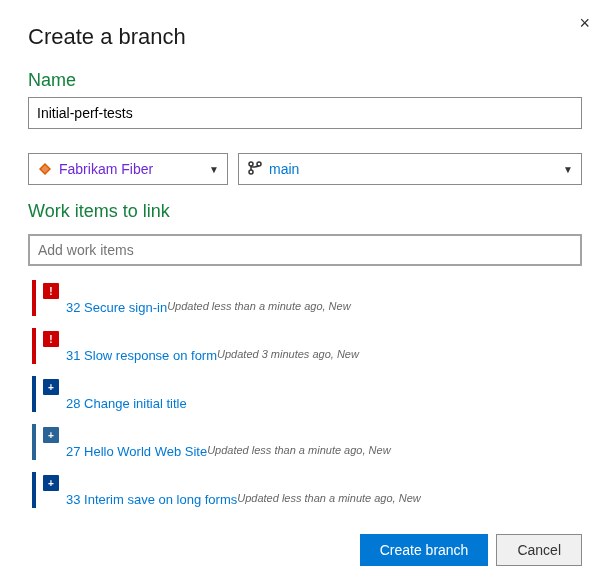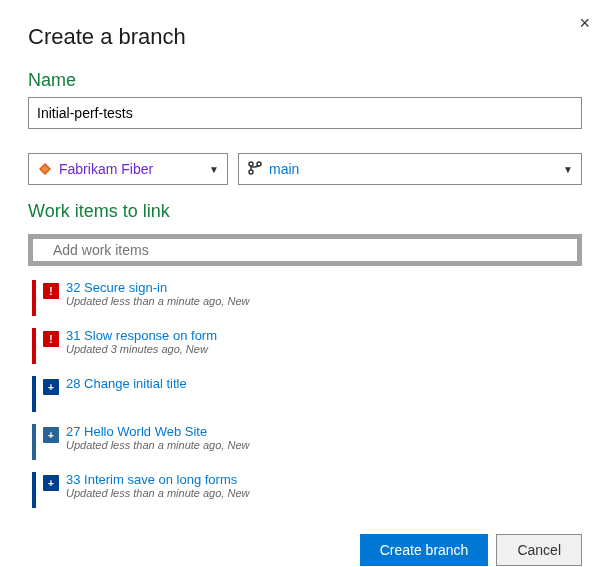--- a/index.html
+++ b/index.html
@@ -105,22 +105,22 @@
       margin-left: 6px;
       font-size: 10px;
       color: #333;
     }
     .work-items-section {
       margin-top: 16px;
     }
     .add-work-items-input {
       width: 100%;
       height: 32px;
-      border: 5px solid #a3a3a3;
-      padding: 4px 20px;
+      border: 2px solid #a3a3a3;
+      padding: 4px 8px;
       font-size: 14px;
       font-family: inherit;
       outline: none;
       color: #666;
       cursor: text;
       margin-top: 6px;
     }
     .work-item-list {
       margin-top: 8px;
       display: flex;
@@ -128,21 +128,22 @@
       gap: 0;
     }
     .work-item {
       display: flex;
       align-items: flex-start;
       padding: 6px 4px;
       border-bottom: none;
     }
     .wi-details {
       display: flex;
-      flex-direction: column;
+      flex-direction: row;
+      margin-top: 20px;
     }
     .wi-title {
       font-size: 13px;
       color: #0078d4;
       font-weight: 400;
     }
     .wi-meta {
       font-size: 11px;
       color: #666;
       font-style: italic;

